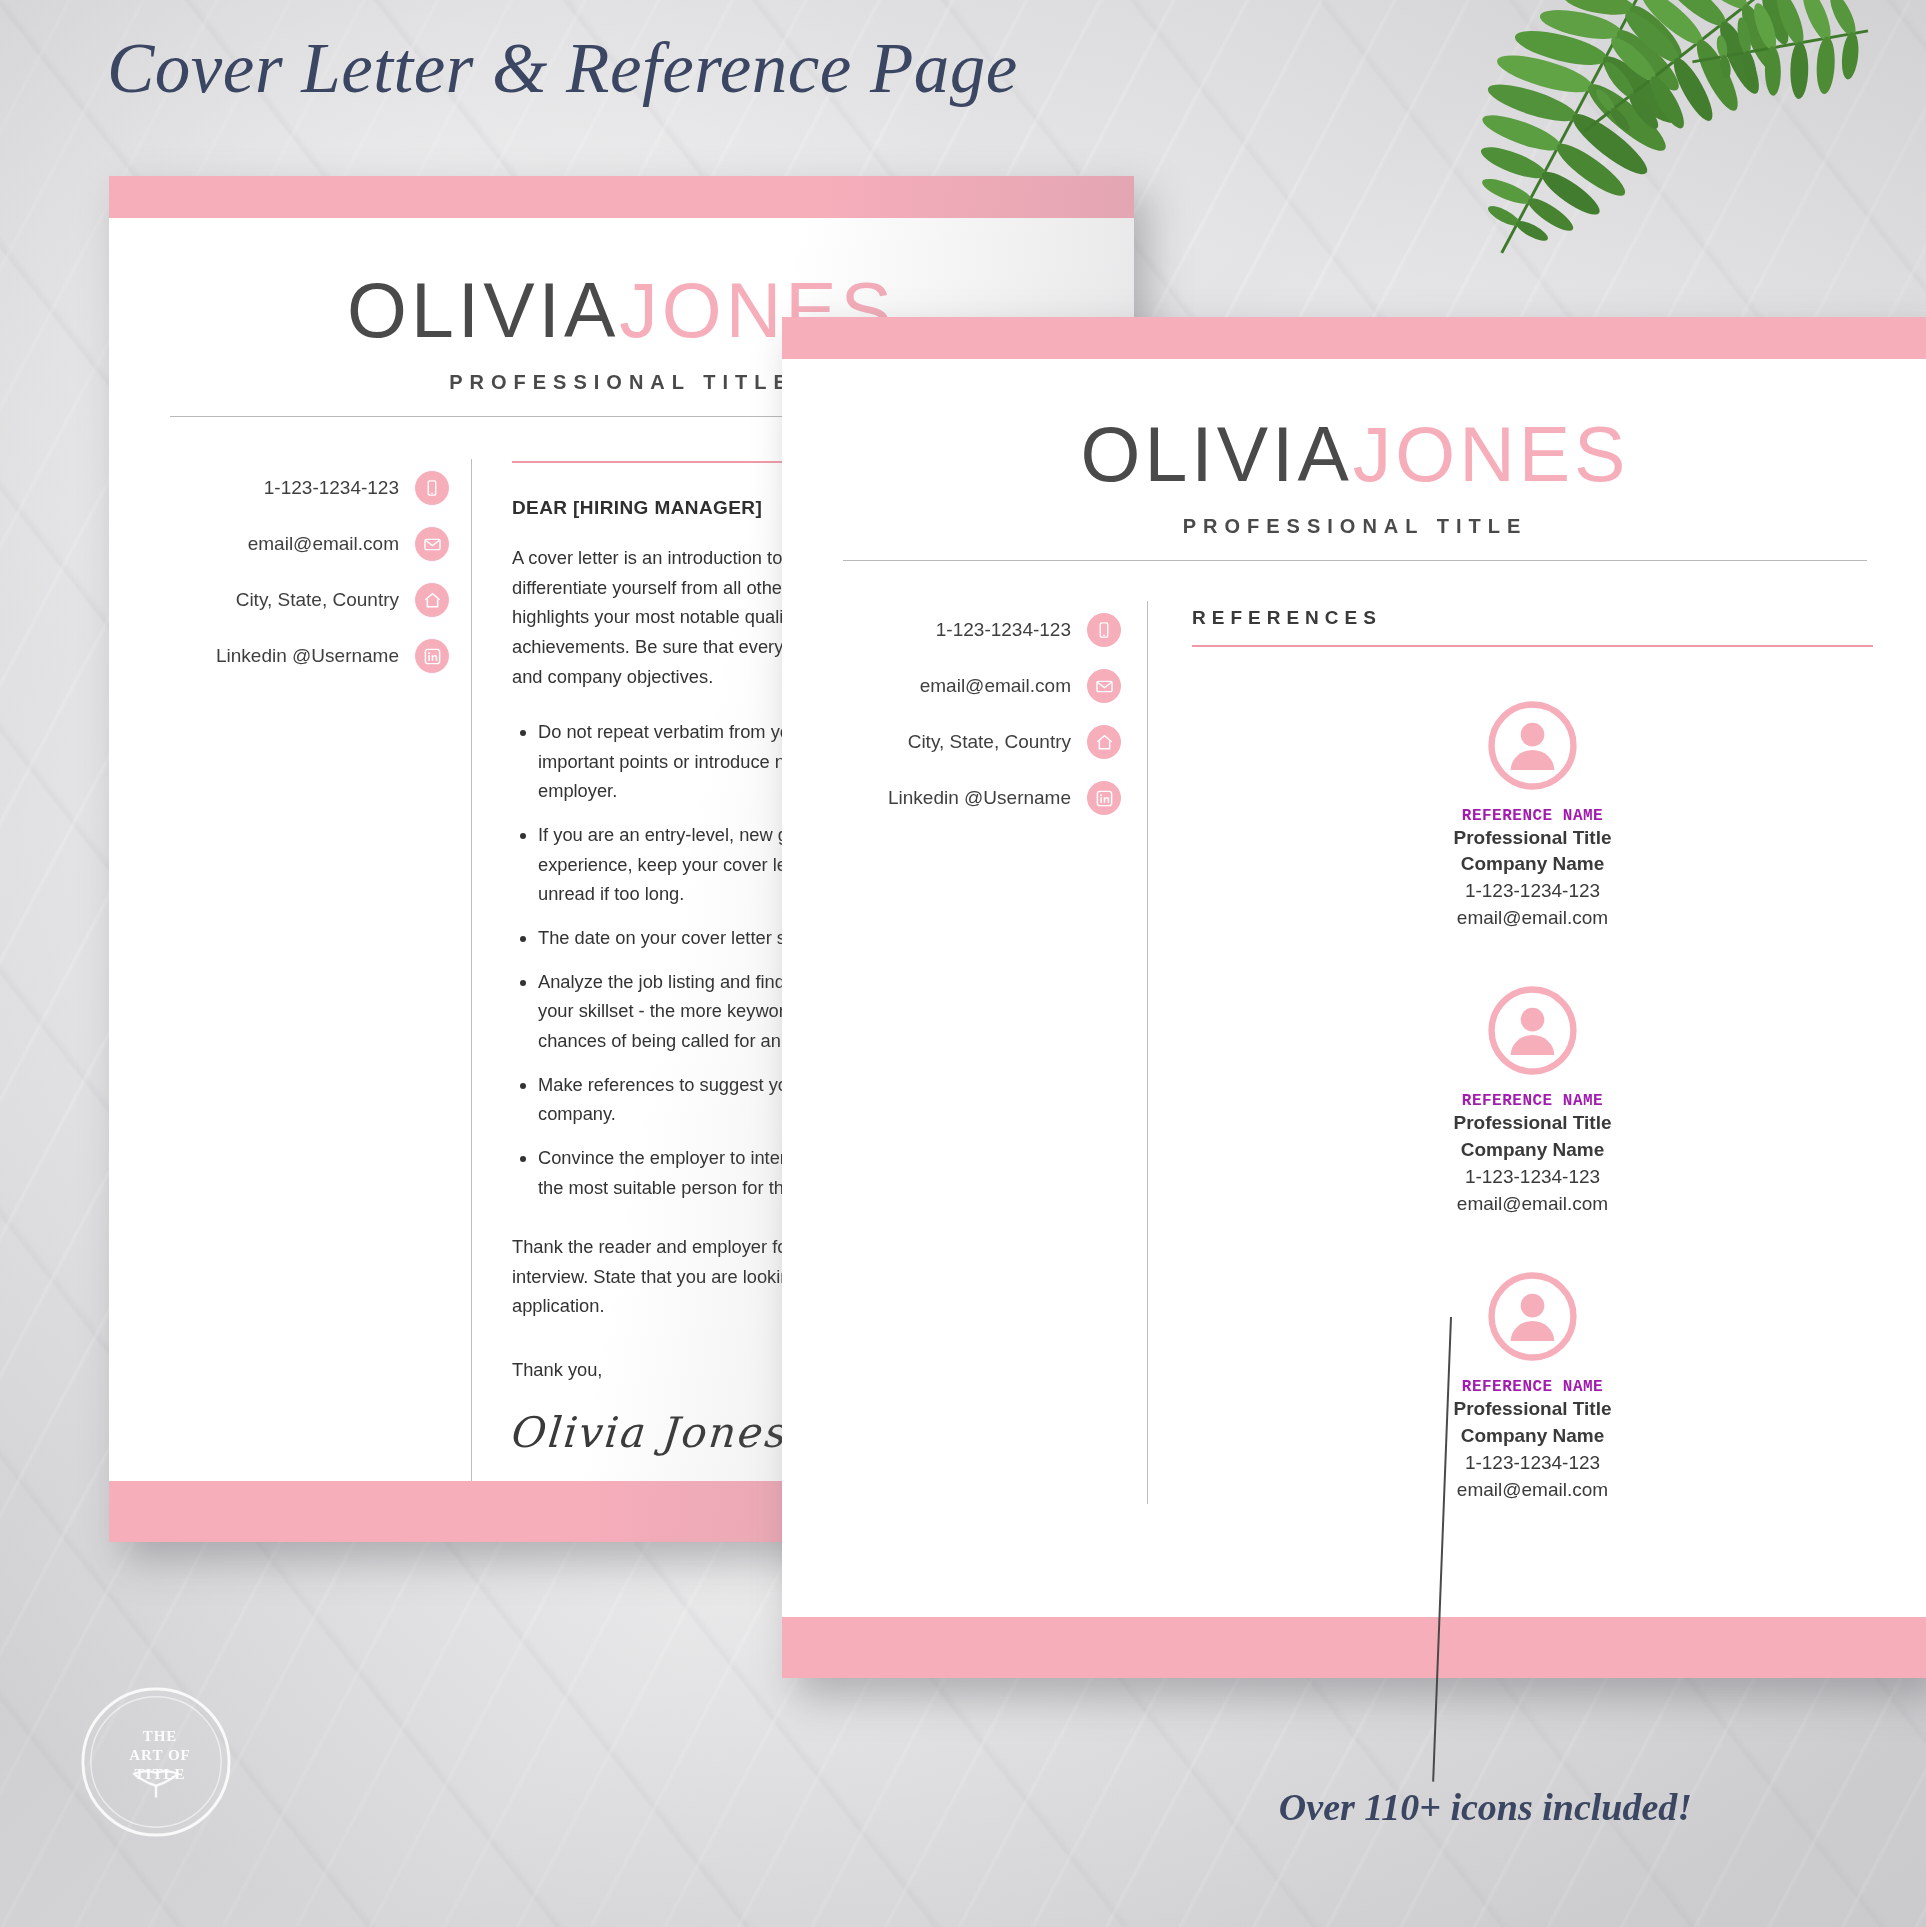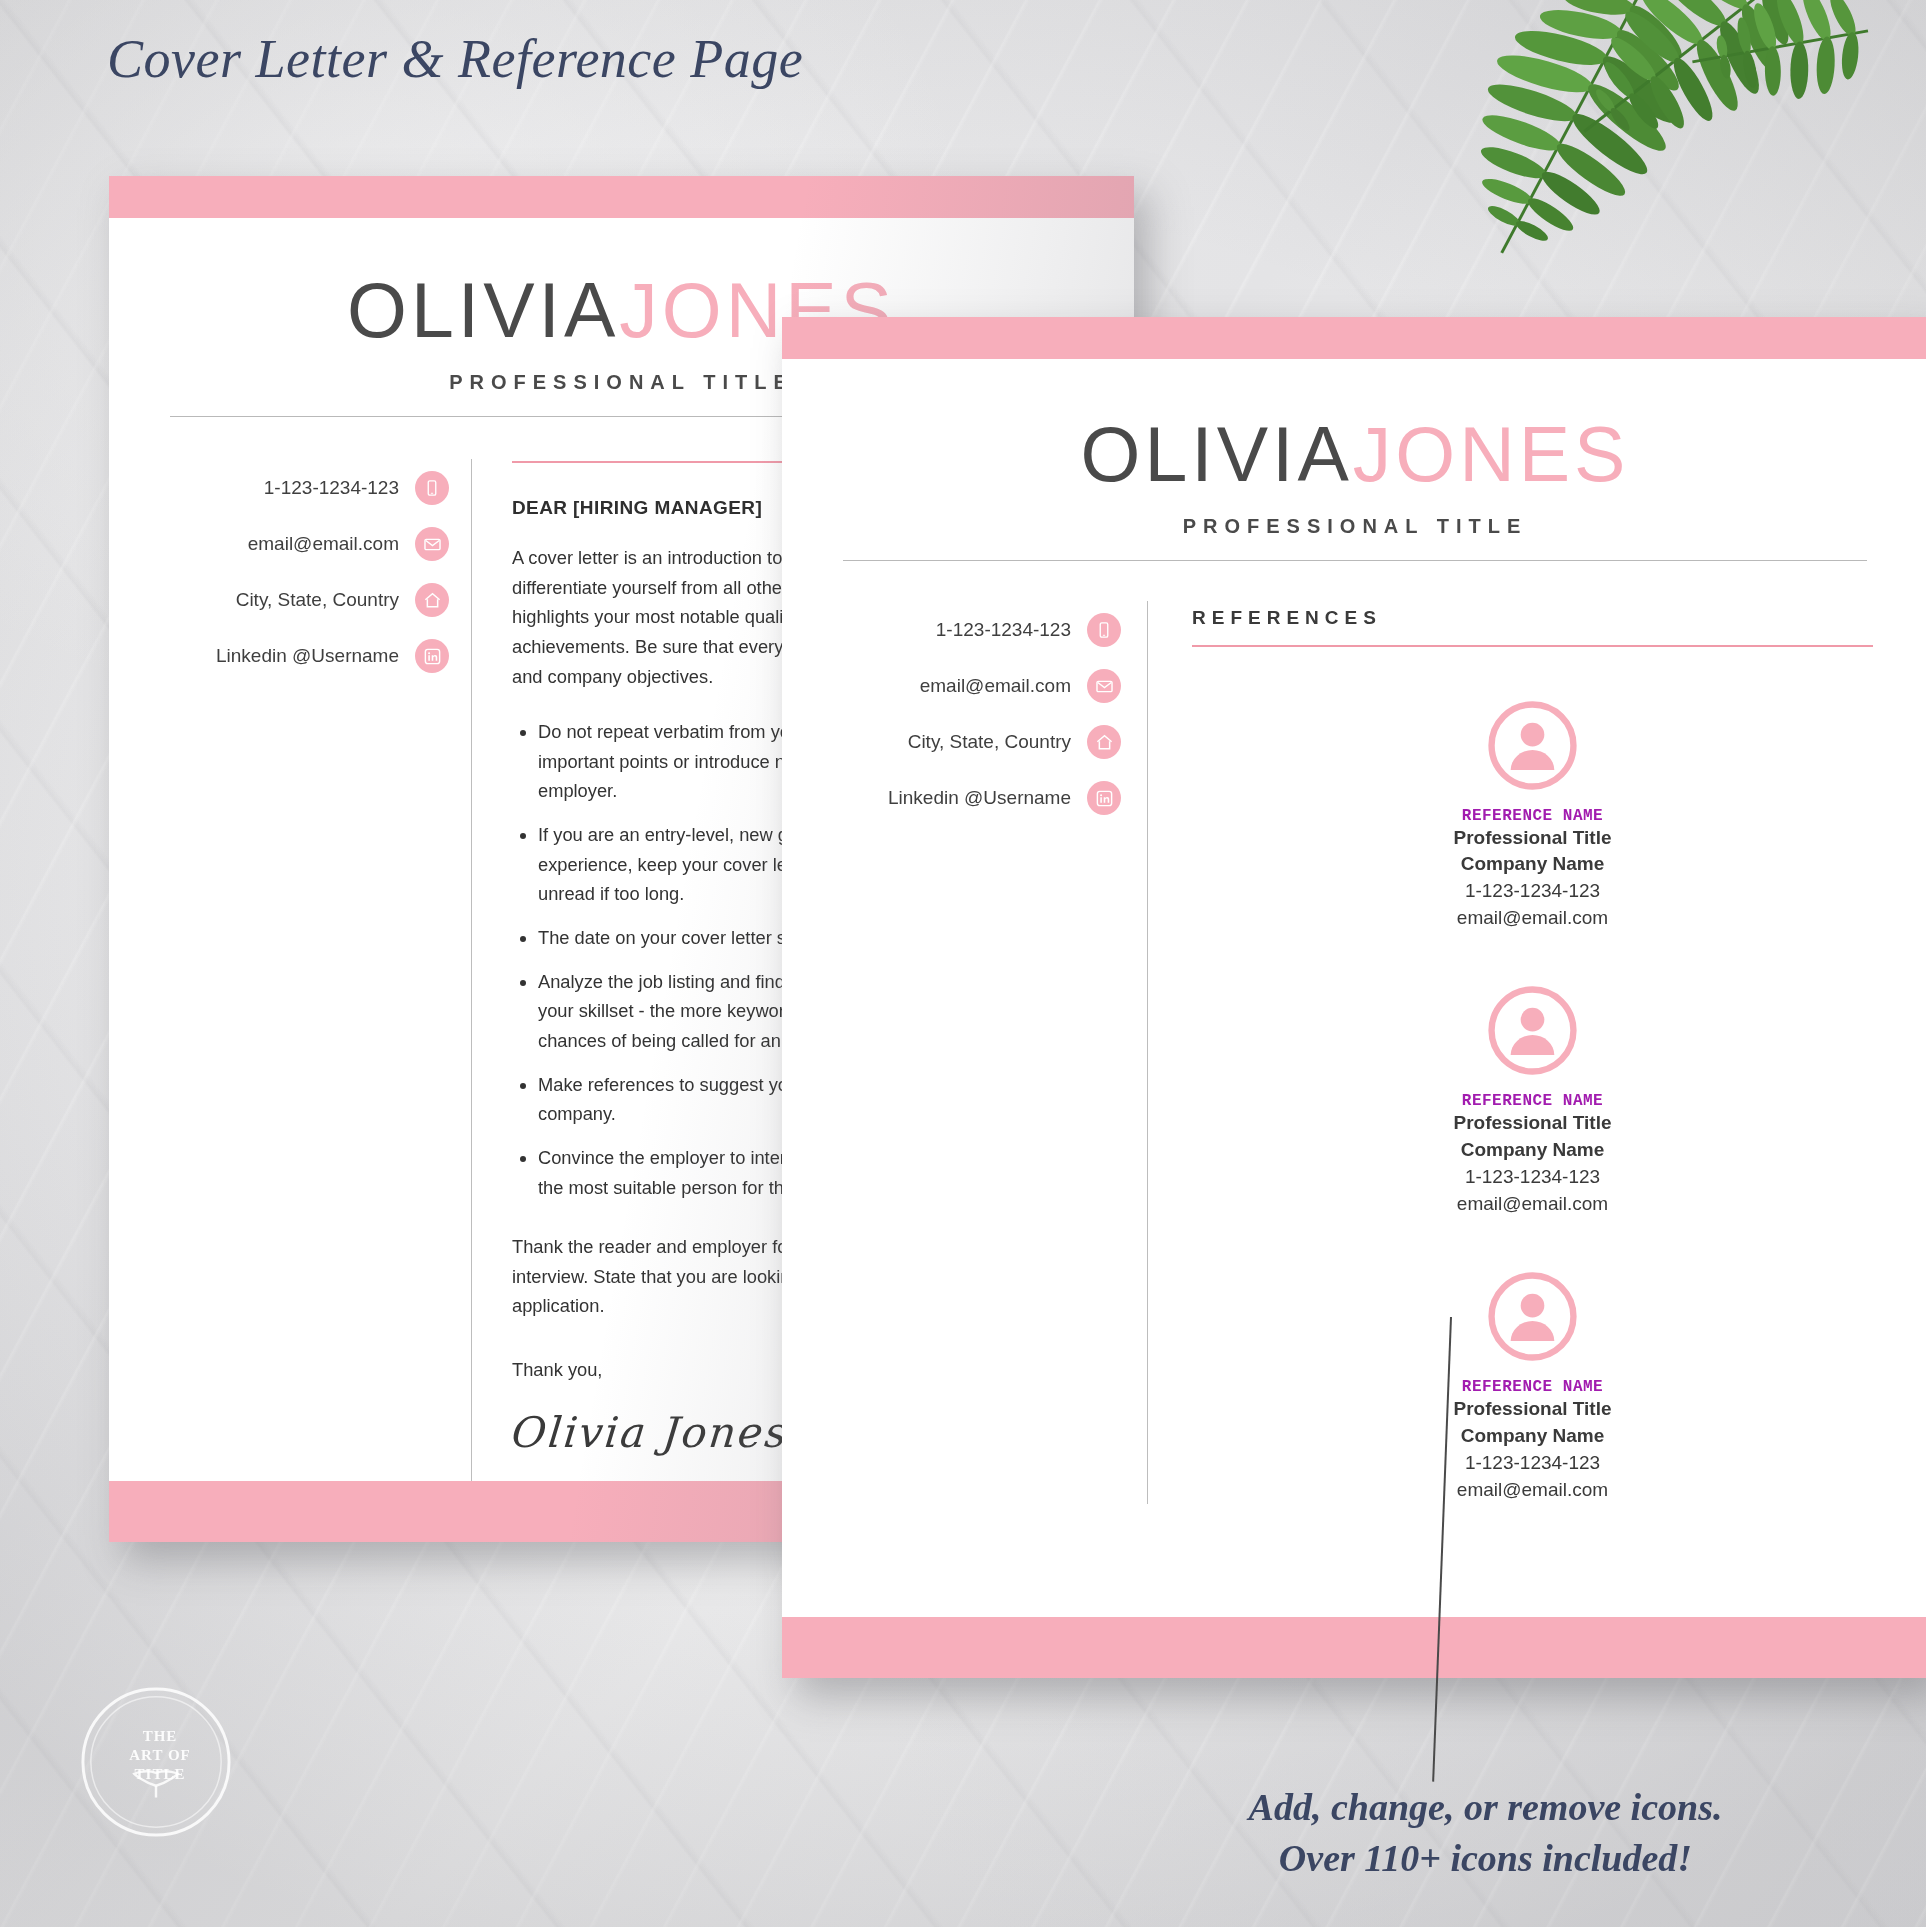--- a/index.html
+++ b/index.html
@@ -41,21 +41,21 @@
     pointer-events: none;
   }
 
   
   #title {
     position: absolute;
     left: 107px;
     top: 28px;
     font-family: "Liberation Serif", serif;
     font-style: italic;
-    font-size: 54px;
+    font-size: 71px;
     color: #3b4663;
     letter-spacing: 0.5px;
     white-space: nowrap;
   }
 
   
   #fern {
     position: absolute;
     right: -20px;
     top: -30px;
@@ -535,21 +535,20 @@
         <div class="ref-line">email@email.com</div>
       </div>
     </div>
   </div>
 
   <div class="bar bottom"></div>
 </div>
 
 <div id="callout-line"></div>
 <div id="callout">
-  <div>Add, change, or remove icons.</div>
   <div>Over 110+ icons included!</div>
 </div>
 
 <div id="watermark">
   <svg width="158" height="158" viewBox="0 0 160 160">
     <circle cx="80" cy="80" r="74" fill="none" stroke="rgba(255,255,255,0.85)" stroke-width="3"></circle>
     <circle cx="80" cy="80" r="66" fill="none" stroke="rgba(255,255,255,0.55)" stroke-width="1.5"></circle>
     <path d="M80 104 c-14 -4 -22 -12 -22 -12 s10 -5 22 -1 c12 -4 22 1 22 1 s-8 8 -22 12 z" fill="none" stroke="rgba(255,255,255,0.85)" stroke-width="2.5"></path>
     <path d="M80 104 v12" fill="none" stroke="rgba(255,255,255,0.85)" stroke-width="2.5"></path>
   </svg>

